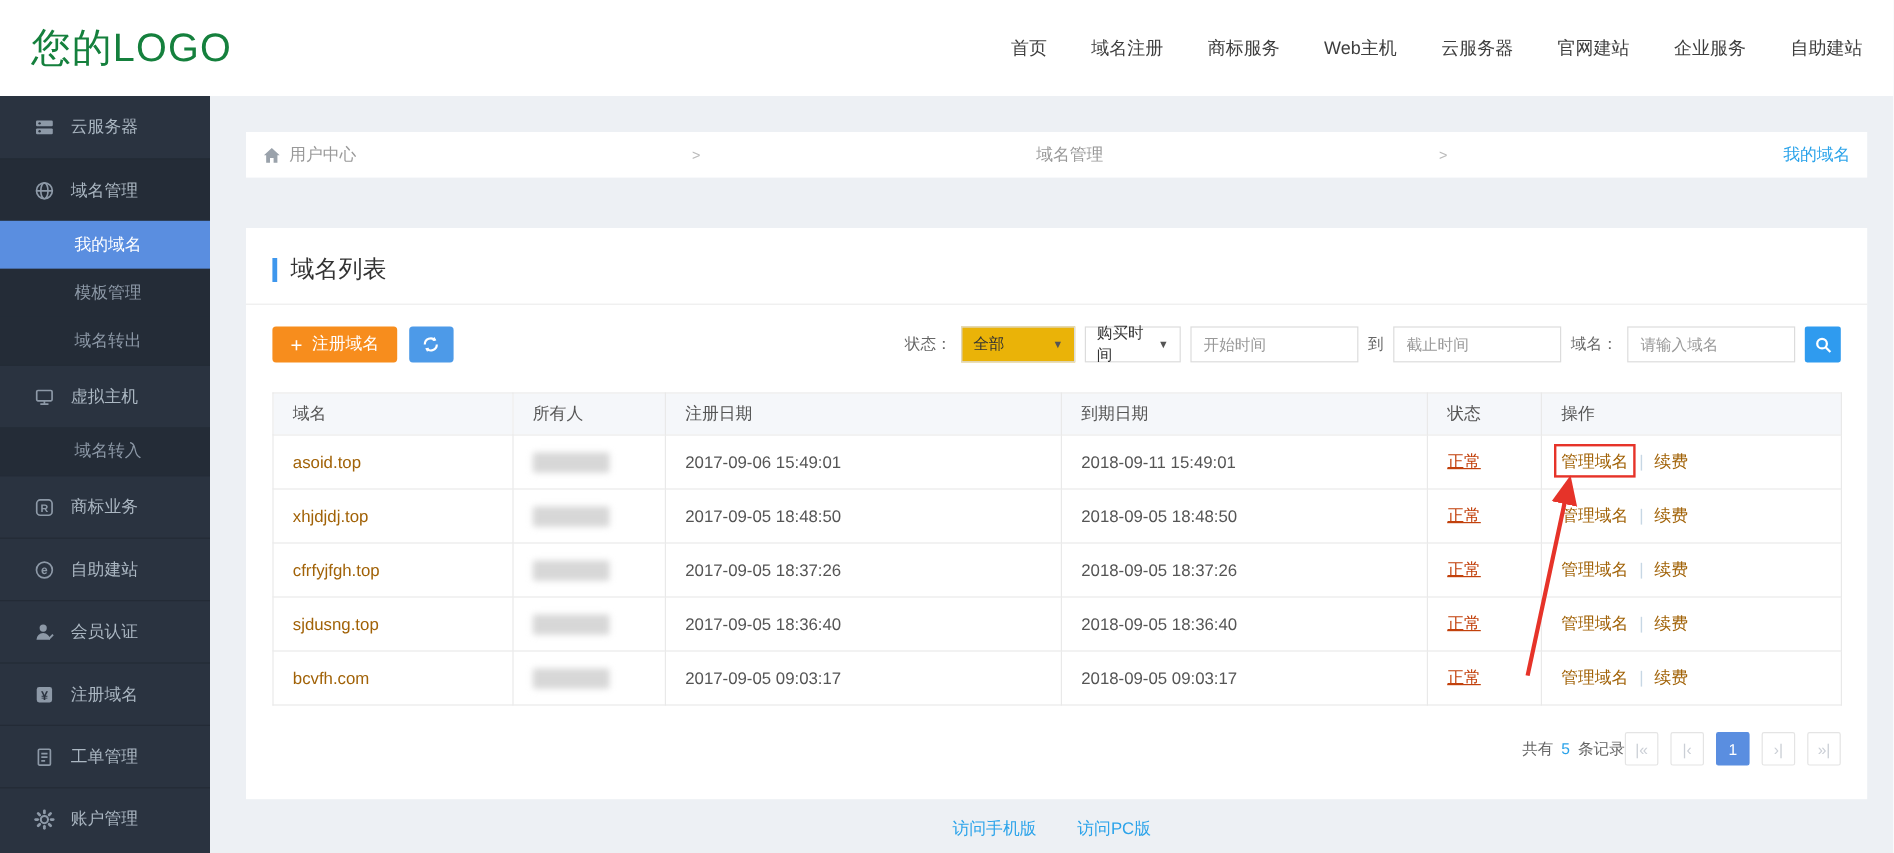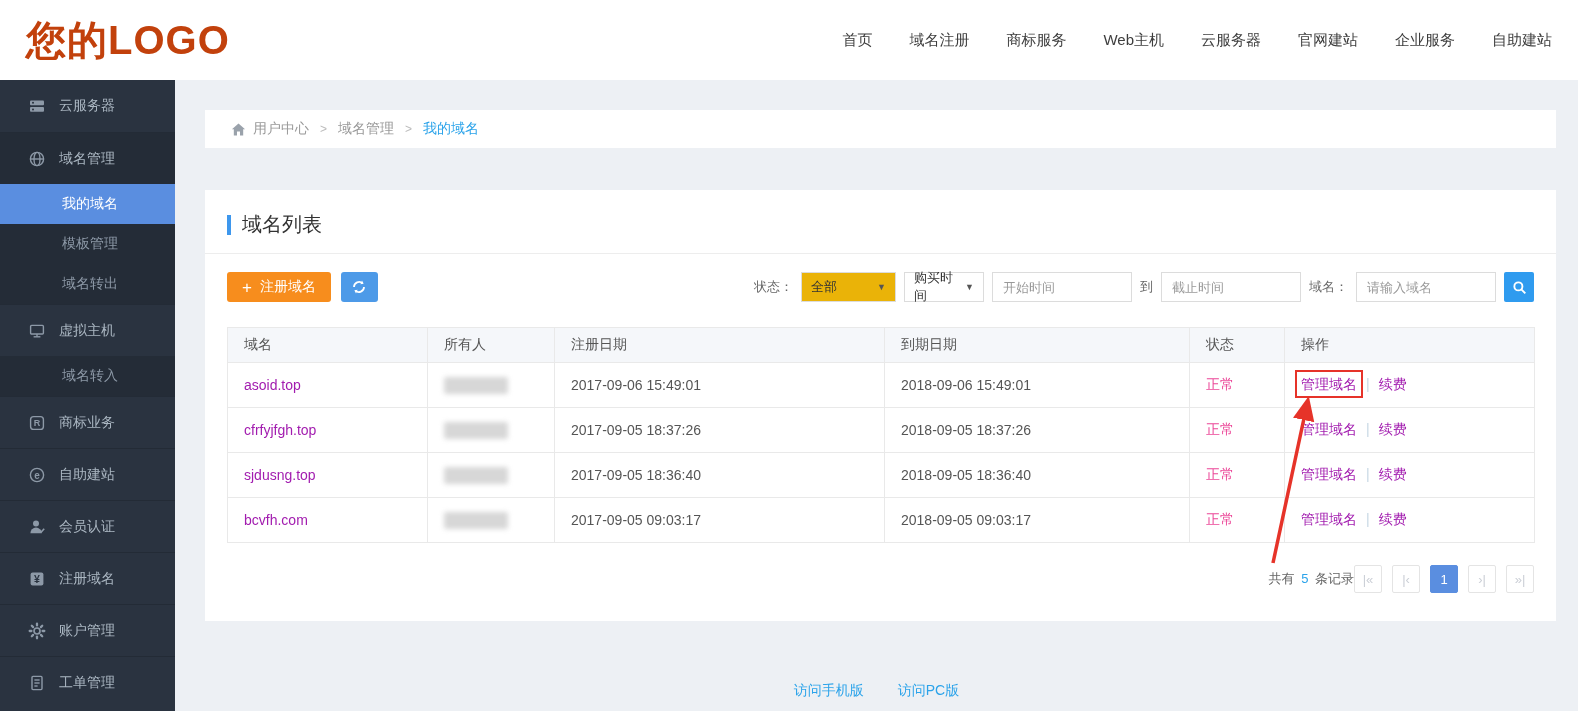--- a/index.html
+++ b/index.html
@@ -1,39 +1,39 @@
 <!DOCTYPE html>
 <html><head>
 <meta charset="utf-8">
 <style>
   html,body{margin:0;padding:0;}
   #app{position:relative;width:1578px;height:711px;background:#EDF0F4;overflow:hidden;
        font-family:"Liberation Sans",sans-serif;-webkit-font-smoothing:antialiased;}
   
   .header{position:absolute;top:0;left:0;right:0;height:80px;background:#fff;z-index:3;
           display:flex;align-items:center;justify-content:space-between;padding:0 26px;box-sizing:border-box;}
-  .logo{font-size:40px;font-weight:bold;color:#c2410c;letter-spacing:1px;cursor:pointer;}
+  .logo{font-size:33px;font-weight:normal;color:#15803d;letter-spacing:1px;cursor:pointer;}
   .top-nav{display:flex;gap:37px;font-size:15px;color:#3E3E3E;}
   .top-nav span{cursor:pointer;white-space:nowrap;}
   
   .sidebar{position:absolute;top:80px;left:0;width:175px;bottom:0;background:#2A3340;z-index:2;}
   .side-item{display:flex;align-items:center;height:52px;padding-left:28px;color:#ABB7C2;
              font-size:14px;cursor:pointer;box-sizing:border-box;}
   .side-item.top{border-top:1px solid #232B36;}
   .side-item.top:first-child{border-top:none;}
   .side-item.open{background:#242C37;}
   .side-item.sub{height:40px;padding-left:62px;background:#242C37;color:#8D99A7;}
   .side-item.sub.active{background:#5A8EE0;color:#fff;}
   .side-icon{width:18px;height:18px;margin-right:13px;display:inline-flex;color:#8D99A7;flex:0 0 18px;}
   .side-icon svg{width:18px;height:18px;}
   
   .main{position:absolute;left:175px;top:80px;right:0;bottom:0;}
   .breadcrumb-card{position:absolute;left:30px;right:22px;top:30px;height:38px;background:#fff;
-                   display:flex;align-items:center;padding:0 26px;font-size:14px;color:#999;
-                   gap:11px;box-sizing:border-box;}
+                   display:flex;align-items:center;padding:0 14px;font-size:14px;color:#999;
+                   gap:11px;box-sizing:border-box;justify-content:space-between;}
   .bc-home{display:inline-flex;align-items:center;gap:7px;cursor:pointer;}
   .bc-icon{display:inline-flex;width:15px;height:15px;}
   .bc-link{cursor:pointer;}
   .bc-sep{color:#BBB;font-size:12px;}
   .bc-active{color:#2BA3EA;}
   
   .panel{position:absolute;left:30px;right:22px;top:110px;background:#fff;padding-bottom:28px;}
   .panel-head{display:flex;align-items:center;padding:21px 22px 15px;border-bottom:1px solid #EDEDED;margin:0 0;}
   .title-bar{width:4px;height:20px;background:#3E97ED;margin-right:11px;}
   .panel-title{font-size:20px;color:#333;font-weight:normal;margin:0;}
@@ -53,22 +53,22 @@
   .f-input{height:30px;border:1px solid #DCDCDC;padding:0 10px;font-size:13px;width:140px;
            box-sizing:border-box;color:#333;font-family:inherit;background:#fff;}
   .f-input::placeholder{color:#999;}
   .btn-search{width:30px;height:30px;background:#2F9BEF;border:none;border-radius:2px;
               display:inline-flex;align-items:center;justify-content:center;cursor:pointer;}
   
   .domain-table{width:calc(100% - 44px);margin:0 22px;border-collapse:collapse;table-layout:fixed;font-size:14px;padding-left:36px;}
   .domain-table th,.domain-table td{border:1px solid #E9E9E9;padding:0 16px;text-align:left;overflow:hidden;}
   .domain-table th{height:34px;background:#F5F7FA;color:#555;font-weight:normal;}
   .domain-table td{height:44px;color:#555;}
-  .blue-link{color:#a21caf;text-decoration:none;cursor:pointer;white-space:nowrap;}
-  .status{color:#ec4899;}
+  .blue-link{color:#a16207;text-decoration:none;cursor:pointer;white-space:nowrap;}
+  .status{color:#c2410c;text-decoration:underline;}
   .redact{width:64px;height:17px;background:#D7D7D7;border-radius:2px;filter:blur(2.5px);}
   .act-sep{color:#C7D7E4;margin:0 9px;}
   .red-frame{outline:2px solid #E63329;outline-offset:4px;}
   
   .panel-foot{display:flex;justify-content:flex-end;align-items:center;margin:22px 22px 0;}
   .summary{font-size:13px;color:#666;}
   .count{color:#2BA3EA;margin:0 3px;}
   .pagination{display:flex;gap:10px;}
   .page-btn{min-width:28px;height:28px;border:1px solid #E4E4E4;background:#fff;color:#CBCFD6;font-size:13px;
             display:inline-flex;align-items:center;justify-content:center;border-radius:2px;cursor:pointer;
@@ -175,46 +175,46 @@
         <span class="side-icon">
           <svg viewBox="0 0 18 18">
             <rect x="2.6" y="2.6" width="12.8" height="12.8" rx="2" fill="currentColor"></rect>
             <text x="9" y="13" text-anchor="middle" font-size="10.5" font-weight="bold" fill="#2A3340">¥</text>
           </svg>
         </span>
         <span>注册域名</span>
       </div>
       <div class="side-item top">
         <span class="side-icon">
+          <svg viewBox="0 0 18 18" fill="none" stroke="currentColor" stroke-width="1.4">
+            <rect x="4" y="2.4" width="10" height="13.2" rx="1"></rect>
+            <line x1="6.4" y1="6" x2="11.6" y2="6"></line>
+            <line x1="6.4" y1="9" x2="11.6" y2="9"></line>
+            <line x1="6.4" y1="12" x2="9.6" y2="12"></line>
+          </svg>
+        </span>
+        <span>工单管理</span>
+      </div>
+      <div class="side-item top">
+        <span class="side-icon">
           <svg viewBox="0 0 18 18" fill="none" stroke="currentColor">
             <circle cx="9" cy="9" r="3" stroke-width="1.7"></circle>
             <g stroke-width="2.3" stroke-linecap="round">
               <line x1="9" y1="1.7" x2="9" y2="3.4"></line>
               <line x1="9" y1="14.6" x2="9" y2="16.3"></line>
               <line x1="1.7" y1="9" x2="3.4" y2="9"></line>
               <line x1="14.6" y1="9" x2="16.3" y2="9"></line>
               <line x1="3.8" y1="3.8" x2="5.1" y2="5.1"></line>
               <line x1="12.9" y1="12.9" x2="14.2" y2="14.2"></line>
               <line x1="14.2" y1="3.8" x2="12.9" y2="5.1"></line>
               <line x1="5.1" y1="12.9" x2="3.8" y2="14.2"></line>
             </g>
           </svg>
         </span>
         <span>账户管理</span>
-      </div>
-      <div class="side-item top">
-        <span class="side-icon">
-          <svg viewBox="0 0 18 18" fill="none" stroke="currentColor" stroke-width="1.4">
-            <rect x="4" y="2.4" width="10" height="13.2" rx="1"></rect>
-            <line x1="6.4" y1="6" x2="11.6" y2="6"></line>
-            <line x1="6.4" y1="9" x2="11.6" y2="9"></line>
-            <line x1="6.4" y1="12" x2="9.6" y2="12"></line>
-          </svg>
-        </span>
-        <span>工单管理</span>
       </div>
     </aside>
 
   <main class="main">
 
     <div class="breadcrumb-card">
       <span class="bc-home">
         <span class="bc-icon">
           <svg viewBox="0 0 16 16">
               <path d="M8 1.5 L15 7.8 H13 V14.5 H9.6 V10.2 H6.4 V14.5 H3 V7.8 H1 Z" fill="#9AA2AB"></path>
@@ -296,23 +296,33 @@
               <th>操作</th>
             </tr>
           </thead>
         <tbody>
             <tr>
               <td><a class="blue-link">asoid.top</a></td>
               <td>
                 <div class="redact"></div>
               </td>
               <td>2017-09-06 15:49:01</td>
-              <td>2018-09-06 15:49:01</td>
+              <td>2018-09-11 15:49:01</td>
               <td><span class="status">正常</span></td>
               <td><a class="blue-link red-frame">管理域名</a><span class="act-sep">|</span><a class="blue-link">续费</a></td>
+            </tr>
+            <tr>
+              <td><a class="blue-link">xhjdjdj.top</a></td>
+              <td>
+                <div class="redact"></div>
+              </td>
+              <td>2017-09-05 18:48:50</td>
+              <td>2018-09-05 18:48:50</td>
+              <td><span class="status">正常</span></td>
+              <td><a class="blue-link">管理域名</a><span class="act-sep">|</span><a class="blue-link">续费</a></td>
             </tr>
             <tr>
               <td><a class="blue-link">cfrfyjfgh.top</a></td>
               <td>
                 <div class="redact"></div>
               </td>
               <td>2017-09-05 18:37:26</td>
               <td>2018-09-05 18:37:26</td>
               <td><span class="status">正常</span></td>
               <td><a class="blue-link">管理域名</a><span class="act-sep">|</span><a class="blue-link">续费</a></td>

